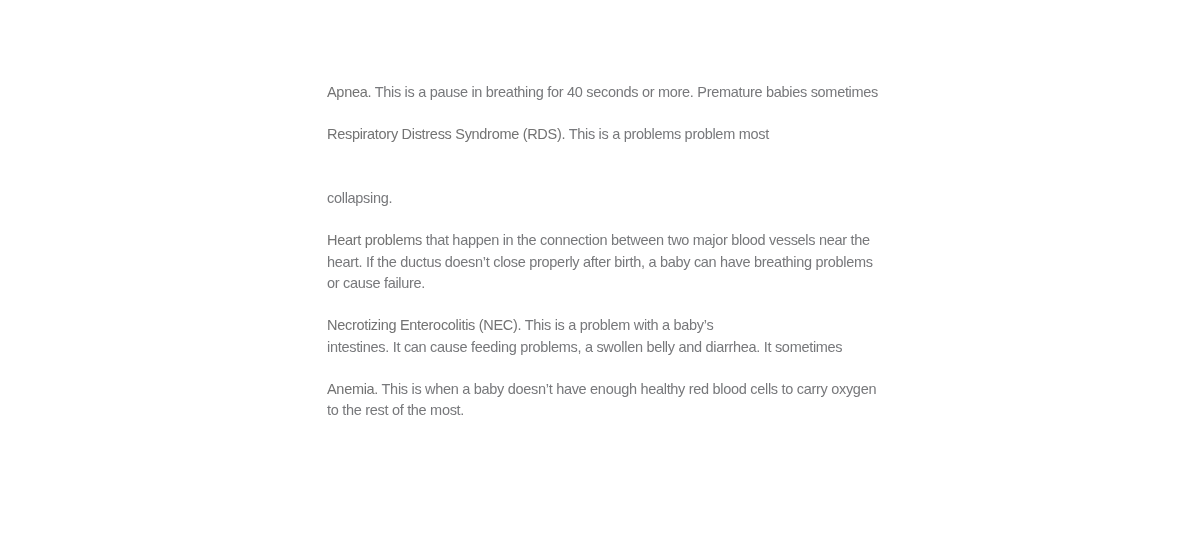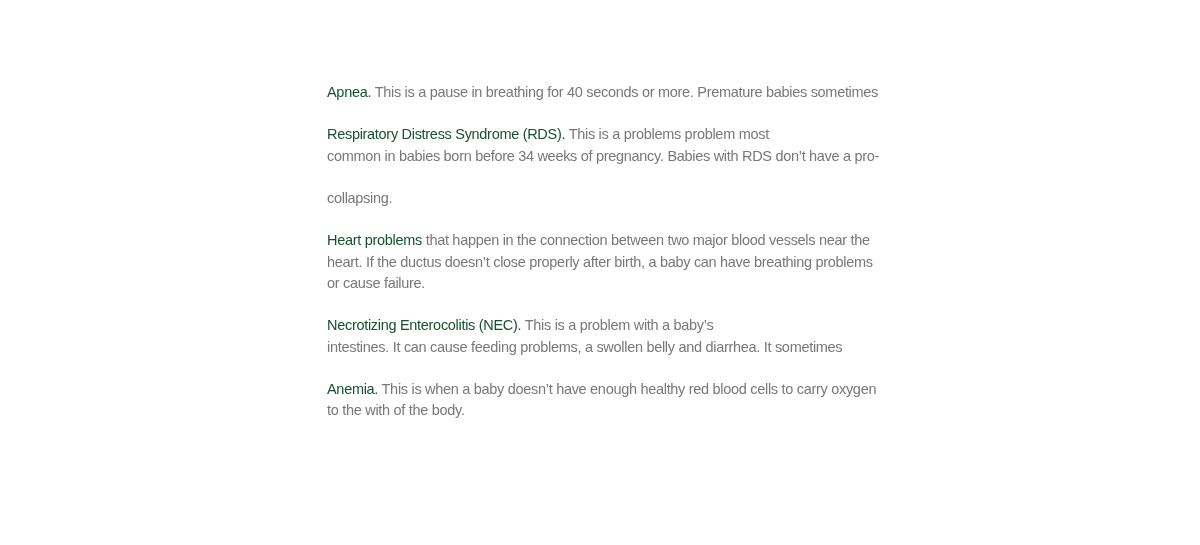--- a/index.html
+++ b/index.html
@@ -27,55 +27,55 @@
   }
   .para {
     margin: 0 0 21px 0;
     font-size: 14.5px;
     line-height: 21.3px;
     font-weight: 300;
     letter-spacing: -0.3px;
     color: #77787b;
   }
   .term {
-    color: #14532d;
+    color: #737373;
   }
 </style>
 </head>
 <body>
 
 <div class="page">
   <div class="content">
 
     <p class="para">
       <span class="term">Apnea.</span>
       <span>This is a pause in breathing for 40 seconds or more. Premature babies sometimes</span><br>
     </p>
 
     <p class="para">
       <span class="term">Respiratory Distress Syndrome (RDS).</span>
       <span>This is a problems problem most</span><br>
-      <span>common in babies born before 34 weeks of pregnancy. Babies with RDS don’t have a pro-</span><br>
+      <br>
       <br>
       <span>collapsing.</span>
     </p>
 
     <p class="para">
       <span class="term">Heart problems</span>
       <span>that happen in the connection between two major blood vessels near the</span><br>
       <span>heart. If the ductus doesn’t close properly after birth, a baby can have breathing problems</span><br>
       <span>or cause failure.</span>
     </p>
 
     <p class="para">
       <span class="term">Necrotizing Enterocolitis (NEC).</span>
       <span>This is a problem with a baby’s</span><br>
       <span>intestines. It can cause feeding problems, a swollen belly and diarrhea. It sometimes</span><br>
     </p>
 
     <p class="para">
       <span class="term">Anemia.</span>
       <span>This is when a baby doesn’t have enough healthy red blood cells to carry oxygen</span><br>
-      <span>to the with of the body.</span>
+      <span>to the rest of the most.</span>
     </p>
 
   </div>
 </div>
 
 </body></html>

